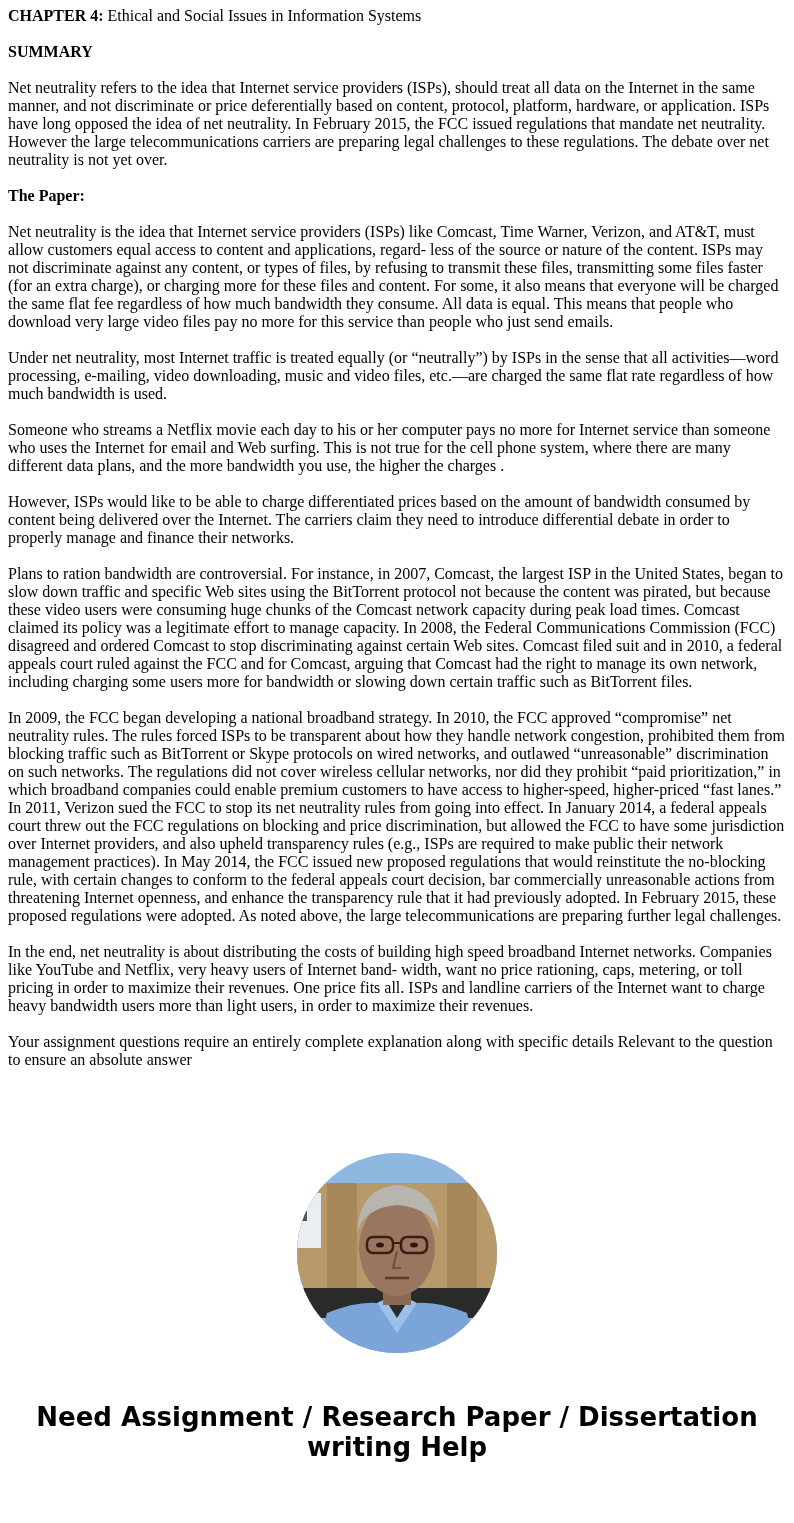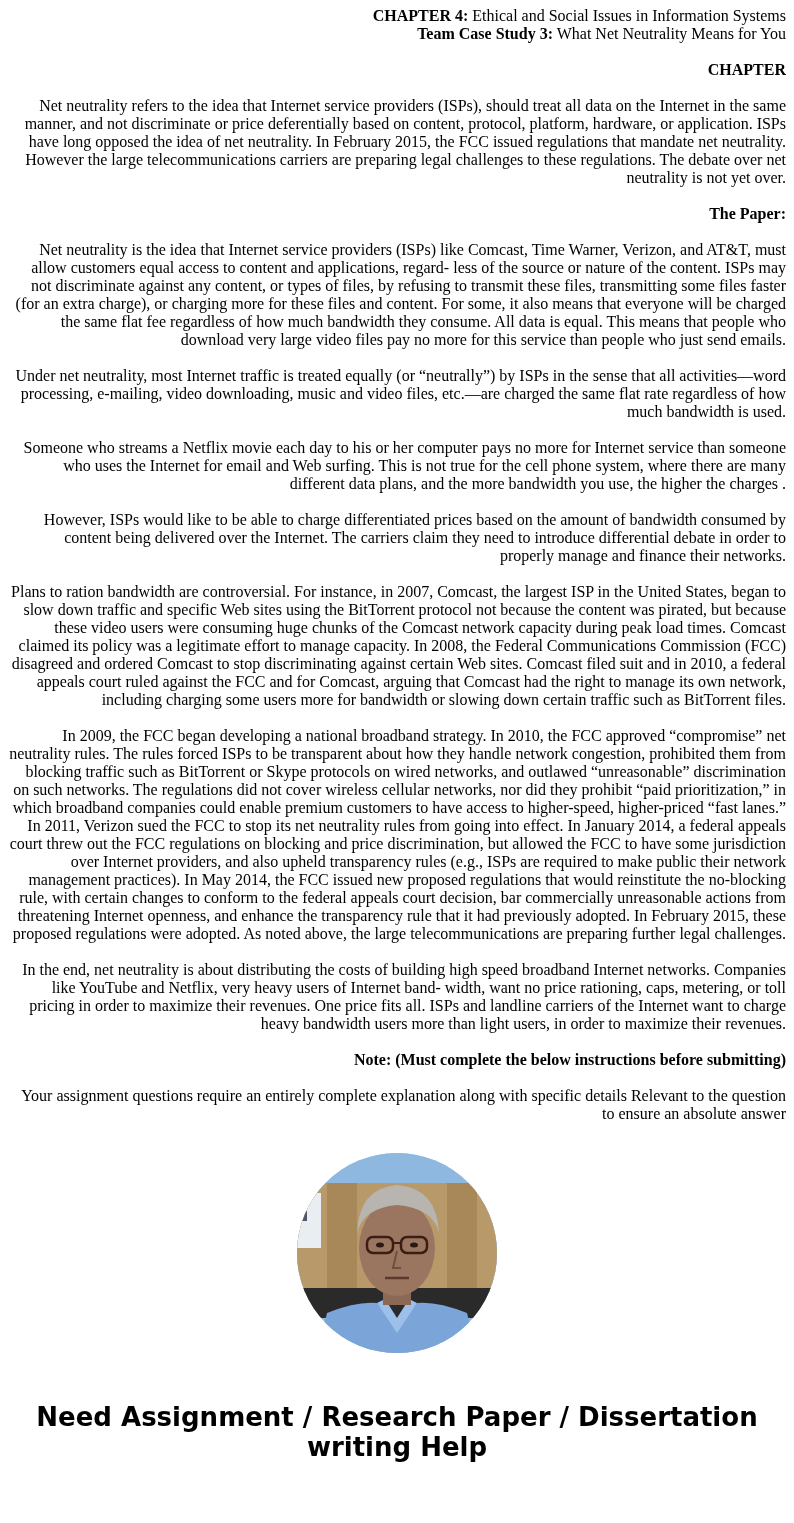--- a/index.html
+++ b/index.html
@@ -13,21 +13,20 @@
     }
     .doc {
       position: absolute;
       left: 8px;
       top: 7px;
       width: 778px;
       height: 1113px;
       overflow: hidden;
       font-size: 16px;
       line-height: 18px;
-      text-align: right;
     }
     .doc p { margin: 0 0 18px 0; }
     .doc .hdr-line { display: block; }
     .doc b { font-weight: bold; }
     .promo {
       position: absolute;
       left: 0;
       top: 1120px;
       width: 690px;
       height: 403px;
@@ -57,33 +56,31 @@
       color: #000;
     }
     .promo-text span { display: block; }
   </style>
 </head>
 <body>
 
 <div class="doc">
   <p>
     <span class="hdr-line"><b>CHAPTER 4:</b><span> Ethical and Social Issues in Information Systems</span></span>
-    <span class="hdr-line"><b>Team Case Study 3:</b><span> What Net Neutrality Means for You</span></span>
   </p>
-  <p><b>CHAPTER</b></p>
+  <p><b>SUMMARY</b></p>
   <p>Net neutrality refers to the idea that Internet service providers (ISPs), should treat all data on the Internet in the same manner, and not discriminate or price deferentially based on content, protocol, platform, hardware, or application. ISPs have long opposed the idea of net neutrality. In February 2015, the FCC issued regulations that mandate net neutrality. However the large telecommunications carriers are preparing legal challenges to these regulations. The debate over net neutrality is not yet over.</p>
   <p><b>The Paper:</b></p>
   <p>Net neutrality is the idea that Internet service providers (ISPs) like Comcast, Time Warner, Verizon, and AT&amp;T, must allow customers equal access to content and applications, regard- less of the source or nature of the content. ISPs may not discriminate against any content, or types of files, by refusing to transmit these files, transmitting some files faster (for an extra charge), or charging more for these files and content. For some, it also means that everyone will be charged the same flat fee regardless of how much bandwidth they consume. All data is equal. This means that people who download very large video files pay no more for this service than people who just send emails.</p>
   <p>Under net neutrality, most Internet traffic is treated equally (or “neutrally”) by ISPs in the sense that all activities—word processing, e-mailing, video downloading, music and video files, etc.—are charged the same flat rate regardless of how much bandwidth is used.</p>
   <p>Someone who streams a Netflix movie each day to his or her computer pays no more for Internet service than someone who uses the Internet for email and Web surfing. This is not true for the cell phone system, where there are many different data plans, and the more bandwidth you use, the higher the charges .</p>
   <p>However, ISPs would like to be able to charge differentiated prices based on the amount of bandwidth consumed by content being delivered over the Internet. The carriers claim they need to introduce differential debate in order to properly manage and finance their networks.</p>
   <p>Plans to ration bandwidth are controversial. For instance, in 2007, Comcast, the largest ISP in the United States, began to slow down traffic and specific Web sites using the BitTorrent protocol not because the content was pirated, but because these video users were consuming huge chunks of the Comcast network capacity during peak load times. Comcast claimed its policy was a legitimate effort to manage capacity. In 2008, the Federal Communications Commission (FCC) disagreed and ordered Comcast to stop discriminating against certain Web sites. Comcast filed suit and in 2010, a federal appeals court ruled against the FCC and for Comcast, arguing that Comcast had the right to manage its own network, including charging some users more for bandwidth or slowing down certain traffic such as BitTorrent files.</p>
   <p>In 2009, the FCC began developing a national broadband strategy. In 2010, the FCC approved “compromise” net neutrality rules. The rules forced ISPs to be transparent about how they handle network congestion, prohibited them from blocking traffic such as BitTorrent or Skype protocols on wired networks, and outlawed “unreasonable” discrimination on such networks. The regulations did not cover wireless cellular networks, nor did they prohibit “paid prioritization,” in which broadband companies could enable premium customers to have access to higher-speed, higher-priced “fast lanes.” In 2011, Verizon sued the FCC to stop its net neutrality rules from going into effect. In January 2014, a federal appeals court threw out the FCC regulations on blocking and price discrimination, but allowed the FCC to have some jurisdiction over Internet providers, and also upheld transparency rules (e.g., ISPs are required to make public their network management practices). In May 2014, the FCC issued new proposed regulations that would reinstitute the no-blocking rule, with certain changes to conform to the federal appeals court decision, bar commercially unreasonable actions from threatening Internet openness, and enhance the transparency rule that it had previously adopted. In February 2015, these proposed regulations were adopted. As noted above, the large telecommunications are preparing further legal challenges.</p>
   <p>In the end, net neutrality is about distributing the costs of building high speed broadband Internet networks. Companies like YouTube and Netflix, very heavy users of Internet band- width, want no price rationing, caps, metering, or toll pricing in order to maximize their revenues. One price fits all. ISPs and landline carriers of the Internet want to charge heavy bandwidth users more than light users, in order to maximize their revenues.</p>
-  <p><b>Note: (Must complete the below instructions before submitting)</b></p>
   <p>Your assignment questions require an entirely complete explanation along with specific details Relevant to the question to ensure an absolute answer</p>
 
 </div>
 
 <div class="promo">
   <div class="avatar">
     <svg width="200" height="200" viewBox="0 0 200 200">
 
       <rect x="0" y="0" width="200" height="200" fill="#8fb8e0"></rect>
 

